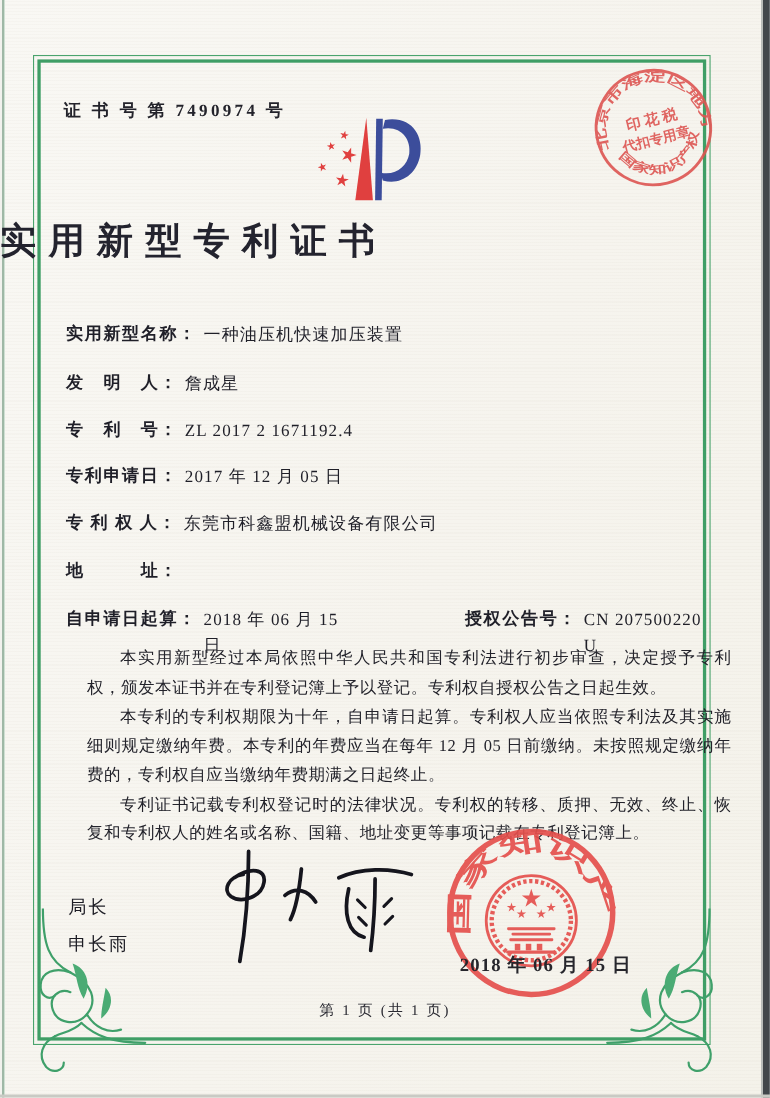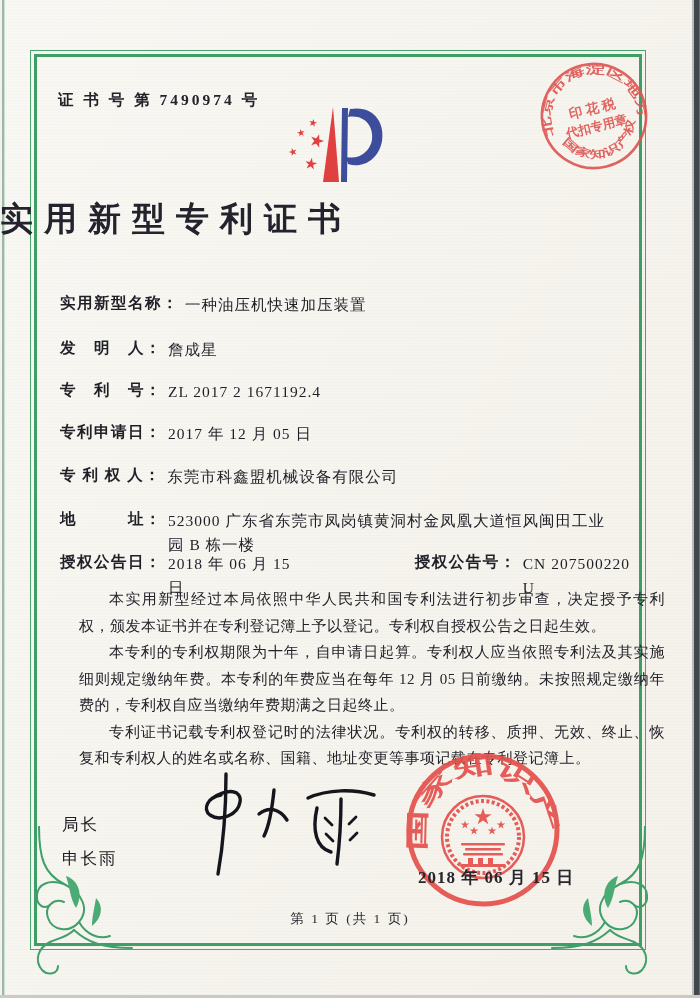--- a/index.html
+++ b/index.html
@@ -137,25 +137,24 @@
     <div class="frow" style="top:422px;text-align:right;">
       <span class="flabel">专利申请日：</span>
       <span class="fvalue">2017 年 12 月 05 日</span>
     </div>
     <div class="frow" style="top:465px;">
       <span class="flabel">专 利 权 人：</span>
       <span class="fvalue">东莞市科鑫盟机械设备有限公司</span>
     </div>
     <div class="frow" style="top:509px;">
       <span class="flabel">地　　　址：</span>
-      <span class="fvalue">523000 广东省东莞市凤岗镇黄洞村金凤凰大道恒风闽田工业园 B 栋一楼</span>
     </div>
     <div class="frow" style="top:552px;width:586px;">
       <span class="grant-pair">
-        <span class="flabel">授权公告日：</span>
+        <span class="flabel">自申请日起算：</span>
         <span class="fvalue">2018 年 06 月 15 日</span>
       </span>
       <span class="grant-pair" style="margin-left:104px;">
         <span class="flabel">授权公告号：</span>
         <span class="fvalue">CN 207500220 U</span>
       </span>
     </div>
   </div>
 
   <div class="paras">

